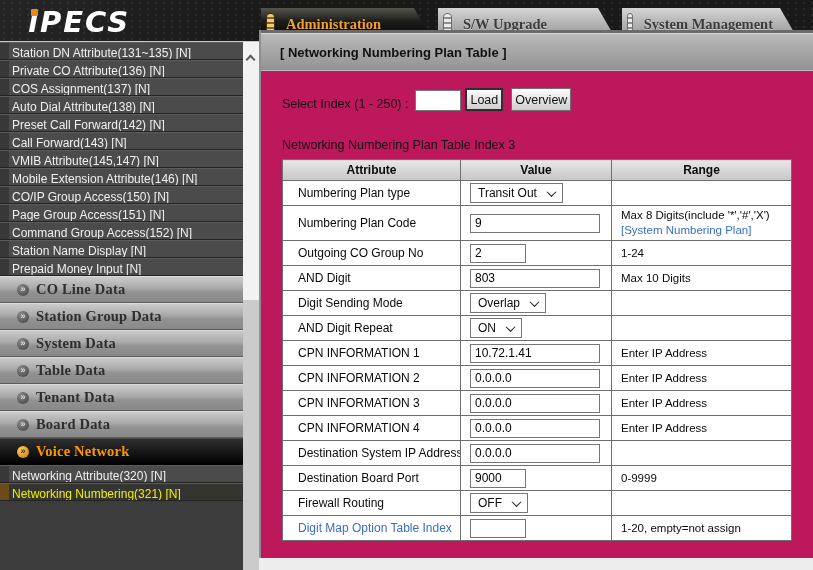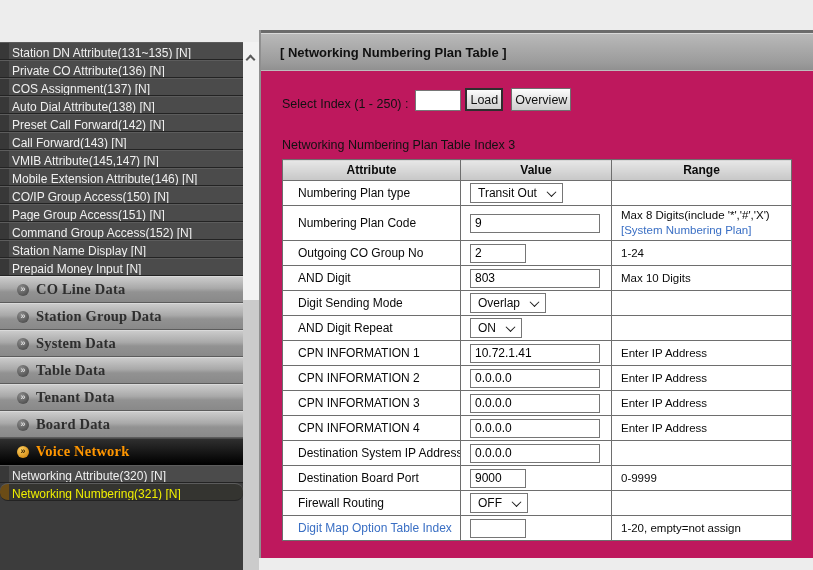--- a/index.html
+++ b/index.html
@@ -58,21 +58,20 @@
   .menu-item {
     position:relative; height:18px; line-height:20px;
     background:linear-gradient(to right,#383838 0 9px,#4b4b4b 9px);
     border-top:1px solid #5c5c5c; border-bottom:1px solid #232323;
     color:#f0f0f0; font-size:12px; padding-left:12px;
     white-space:nowrap; overflow:hidden; cursor:pointer;
   }
   .menu-item.selected {
     background:linear-gradient(to right,#6b4c16 0 9px,#343430 9px);
     color:#f0ef00;
-    border-radius:8px;
   }
   .section-item {
     position:relative; height:27px; display:flex; align-items:center;
     background:linear-gradient(180deg,#cbcbcb 0%,#a9a9a9 45%,#929292 60%,#898989 100%);
     border-top:1px solid #dadada; border-bottom:1px solid #5c5c5c;
     padding-left:17px; cursor:pointer;
   }
   .section-item .sec-label {
     font-family:"Liberation Serif", serif; font-weight:bold; font-size:14.5px;
     color:#2e2e2e; letter-spacing:.2px; white-space:nowrap;
@@ -148,20 +147,40 @@
   }
   .sel-text { font-size:12px; color:#0a0a0a; margin-right:11px; white-space:nowrap; }
   .chev-down { width:7px; height:7px; border-right:1.8px solid #1a1a1a; border-bottom:1.8px solid #1a1a1a; transform:rotate(45deg) translate(-1px,-1px); }
   .link { color:#3a6fc4; cursor:pointer; }
 </style>
 </head>
 <body>
 
 <div id="screen">
 
+  <div id="top-header">
+    <div class="logo">
+      <span class="logo-text">iPECS</span>
+      <span class="logo-dot"></span>
+    </div>
+    <div class="tab-bar">
+        <div class="tab t0 active">
+          <span class="grip"></span>
+          <span class="tab-label">Administration</span>
+        </div>
+        <div class="tab t1">
+          <span class="grip"></span>
+          <span class="tab-label">S/W Upgrade</span>
+        </div>
+        <div class="tab t2">
+          <span class="grip"></span>
+          <span class="tab-label">System Management</span>
+        </div>
+      </div>
+  </div>
 
   <div id="sidebar">
       <div class="menu-item">Station DN Attribute(131~135) [N]</div>
       <div class="menu-item">Private CO Attribute(136) [N]</div>
       <div class="menu-item">COS Assignment(137) [N]</div>
       <div class="menu-item">Auto Dial Attribute(138) [N]</div>
       <div class="menu-item">Preset Call Forward(142) [N]</div>
       <div class="menu-item">Call Forward(143) [N]</div>
       <div class="menu-item">VMIB Attribute(145,147) [N]</div>
       <div class="menu-item">Mobile Extension Attribute(146) [N]</div>

